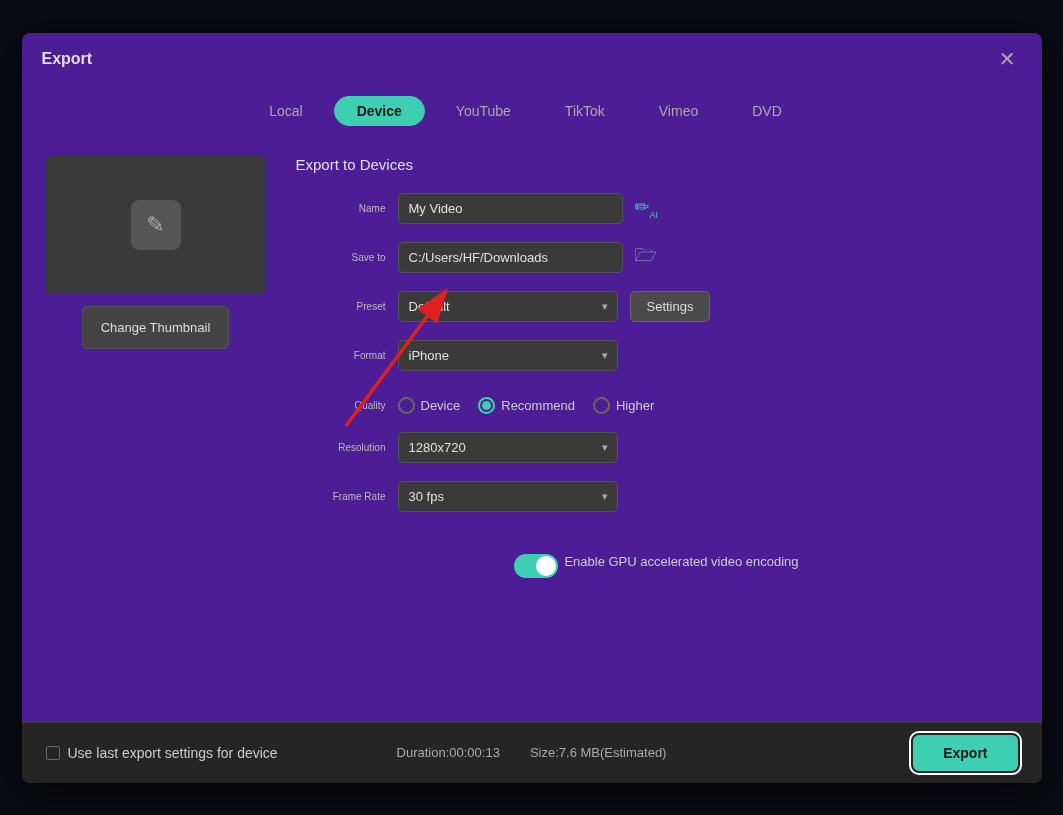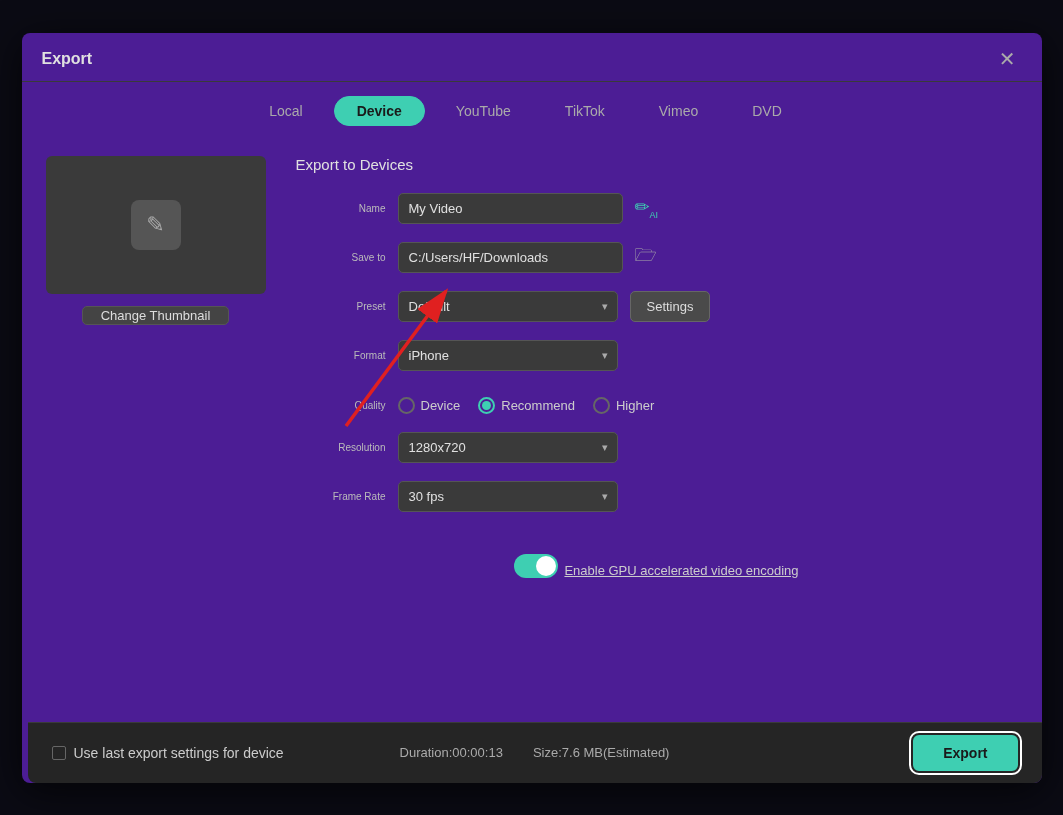--- a/index.html
+++ b/index.html
@@ -104,21 +104,21 @@
       display: flex;
       align-items: center;
       justify-content: center;
       font-size: 22px;
       color: #aaa;
     }
     .change-thumbnail-btn {
       background: #444;
       border: 1px solid #555;
       color: #ddd;
-      padding: 1px 18px;
+      padding: 13px 18px;
       border-radius: 5px;
       cursor: pointer;
       font-size: 13px;
     }
     
     .form-panel {
       flex: 1;
     }
     .section-title {
       font-size: 15px;
@@ -223,26 +223,25 @@
     .radio-circle.selected::after {
       content: '';
       width: 9px;
       height: 9px;
       border-radius: 50%;
       background: #3ecfb2;
     }
     
     .toggle-row {
       display: flex;
-      align-items: flex-end;
+      align-items: flex-start;
       gap: 6px;
       margin-top: 10px;
       margin-bottom: 10px;
       justify-content: center;
-      text-decoration: underline;
     }
     .toggle-switch {
       width: 44px;
       height: 24px;
       background: #3ecfb2;
       border-radius: 12px;
       position: relative;
       cursor: pointer;
     }
     .toggle-knob {
@@ -256,21 +255,21 @@
       transition: right 0.2s;
     }
     .toggle-label {
       font-size: 13px;
       color: #ccc;
     }
     
     .dialog-footer {
       position: absolute;
       bottom: 0;
-      left: 6px; right: 0;
+      left: 0; right: 0;
       background: #252525;
       border-top: 1px solid #3a3a3a;
       border-radius: 0 0 8px 8px;
       display: flex;
       align-items: center;
       justify-content: space-between;
       padding: 12px 24px;
     }
     .footer-left {
       display: flex;

